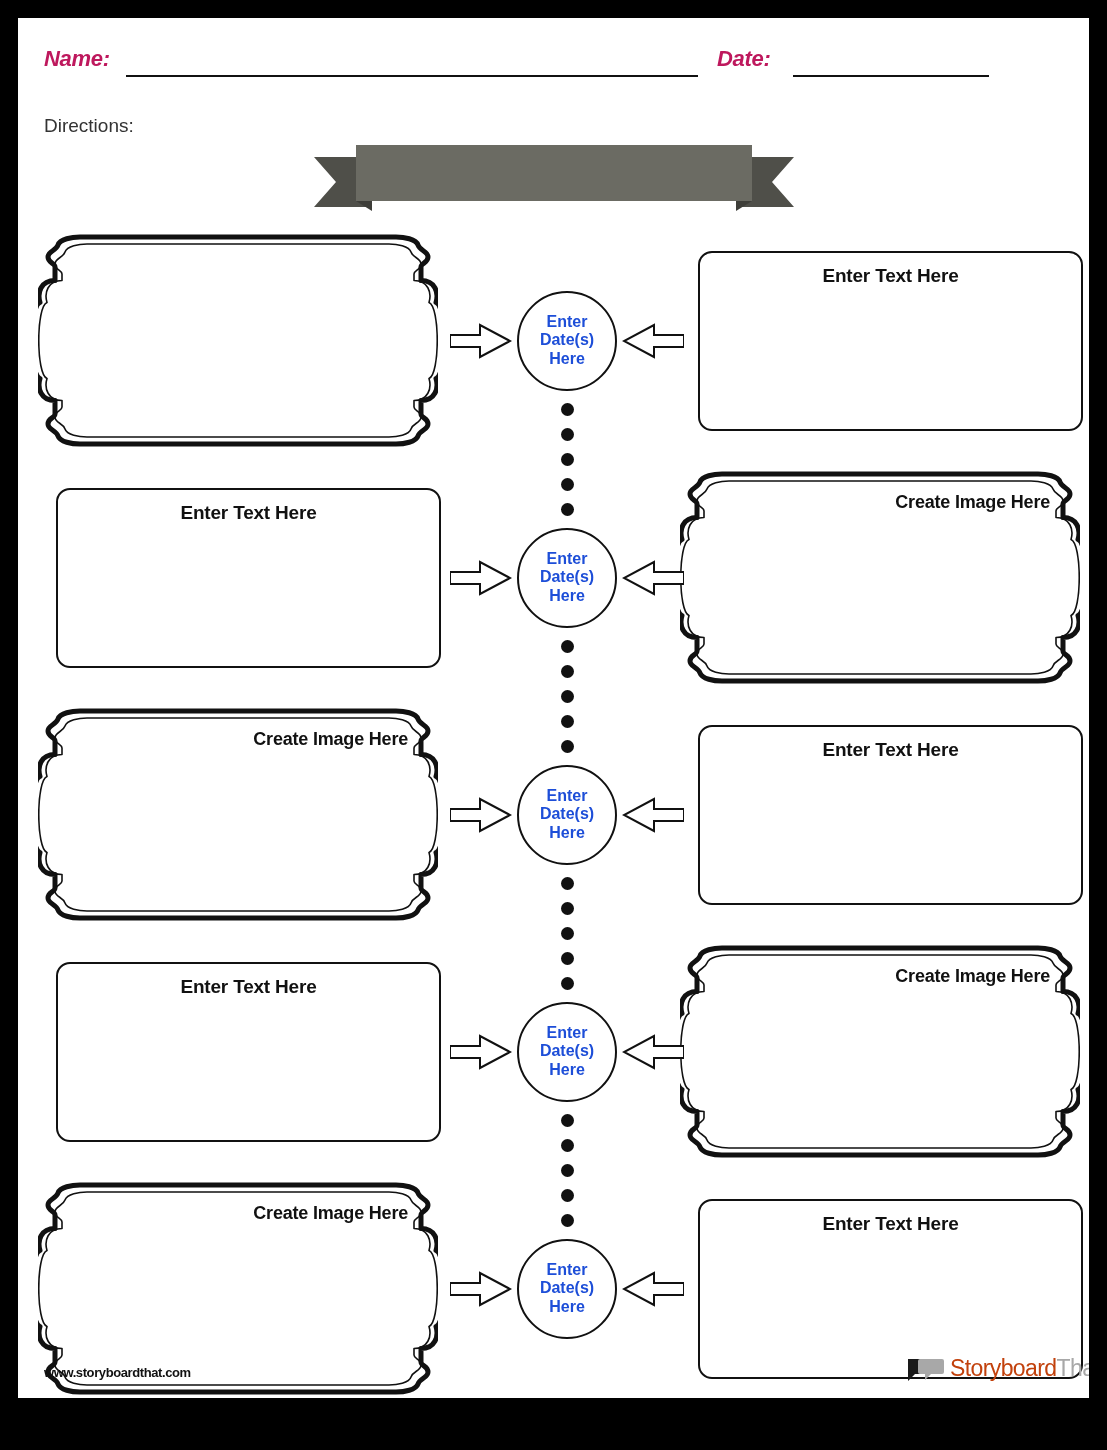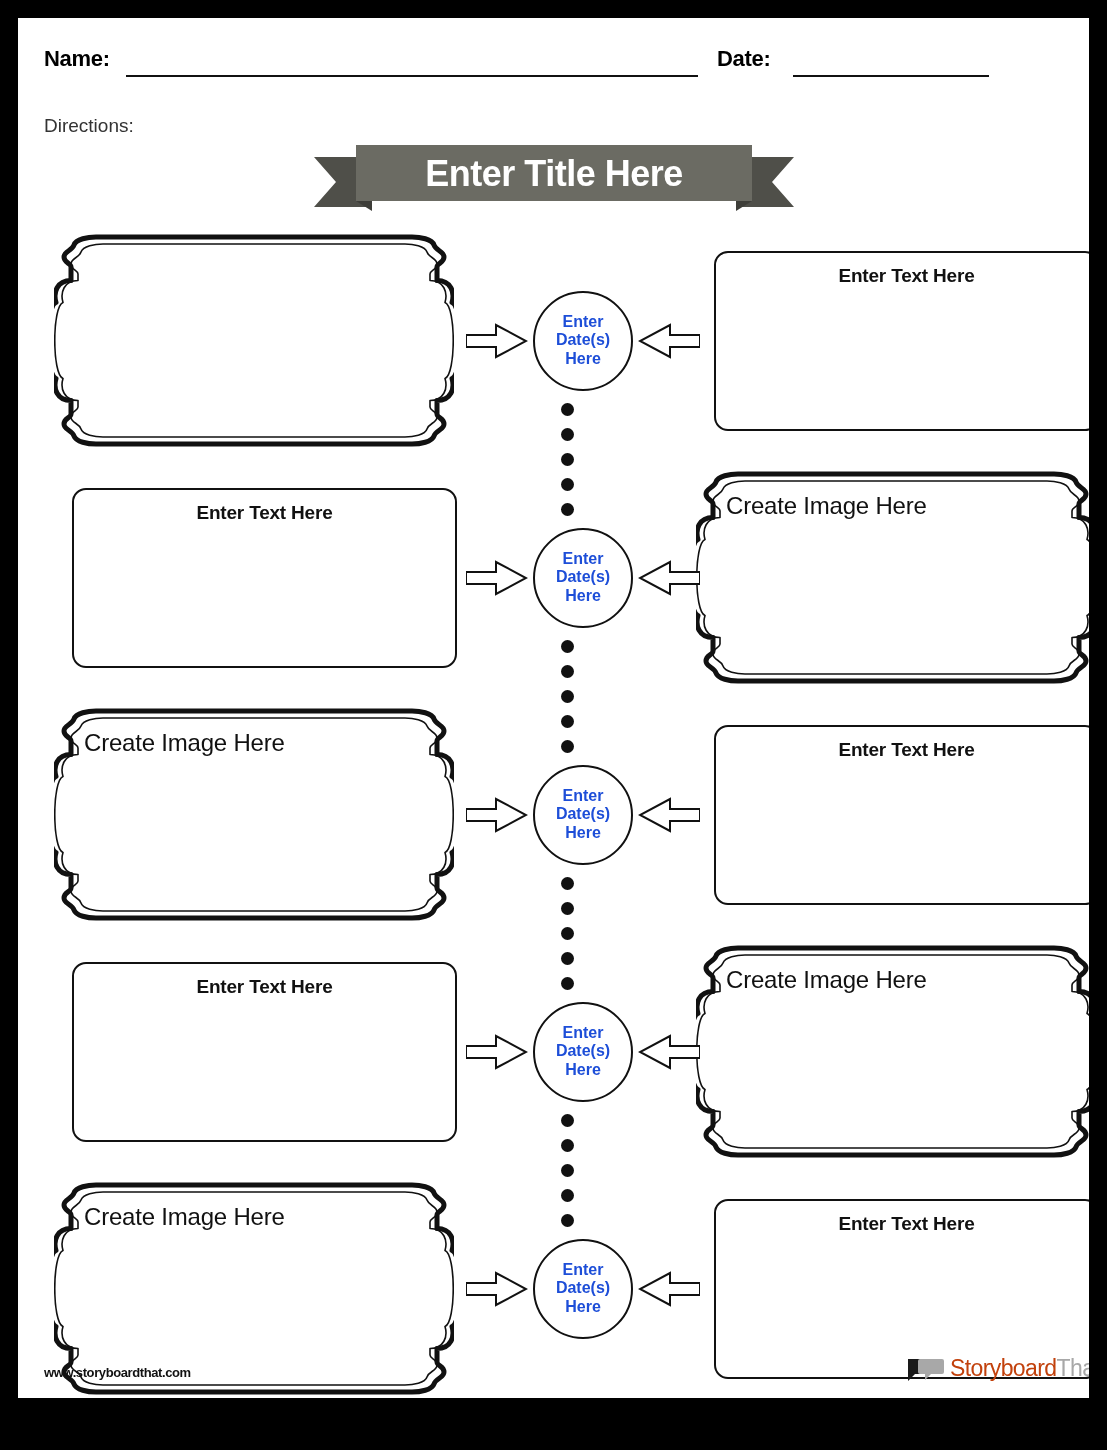--- a/index.html
+++ b/index.html
@@ -29,22 +29,23 @@
     position: absolute;
     left: 26px;
     top: 22px;
     width: 1020px;
     height: 44px;
   }
   .hdr-name-label, .hdr-date-label {
     position: absolute;
     font-size: 22px;
     font-weight: bold;
-    color: #000000;
+    color: #be185d;
     letter-spacing: -0.3px;
+    font-style: italic;
   }
   .hdr-name-label { left: 0px; top: 6px; }
   .hdr-date-label { left: 673px; top: 6px; }
   .hdr-line {
     position: absolute;
     border-bottom: 2.5px solid #111;
     height: 0;
   }
   .hdr-name-line { left: 82px; top: 35px; width: 572px; }
   .hdr-date-line { left: 749px; top: 35px; width: 196px; }
@@ -75,21 +76,21 @@
     text-align: center;
     color: #ffffff;
     font-size: 36px;
     font-weight: bold;
     letter-spacing: -0.5px;
   }
 
   
   .row {
     position: absolute;
-    left: 16px;
+    left: 0;
     width: 1024px;
   }
 
   
   .plainbox {
     position: absolute;
     box-sizing: border-box;
     border: 2px solid #111;
     border-radius: 14px;
     background: #fff;
@@ -107,23 +108,23 @@
 
   
   .ornate {
     position: absolute;
   }
   .ornate svg { display: block; }
   .ornate .cap {
     position: absolute;
     left: 30px; right: 30px;
     top: 22px;
-    text-align: left;
-    font-size: 24px;
-    font-weight: normal;
+    text-align: right;
+    font-size: 18px;
+    font-weight: bold;
     color: #111;
     letter-spacing: -0.2px;
   }
 
   
   .node {
     position: absolute;
     box-sizing: border-box;
     border: 2.5px solid #111;
     border-radius: 50%;
@@ -203,21 +204,20 @@
   <div class="directions">Directions:</div>
 
   <div class="ribbon">
     <svg width="480" height="68" viewBox="0 0 480 68">
       <polygon points="0,12 58,12 58,62 0,62 22,37" fill="#4f4f49"></polygon>
       <polygon points="480,12 422,12 422,62 480,62 458,37" fill="#4f4f49"></polygon>
       <rect x="42" y="0" width="396" height="56" fill="#6b6b63"></rect>
       <polygon points="42,56 58,56 58,66 42,56" fill="#3e3e39"></polygon>
       <polygon points="438,56 422,56 422,66 438,56" fill="#3e3e39"></polygon>
     </svg>
-    <div class="ribbon-text">Enter Title Here</div>
   </div>
 
   <div id="rows-host">
       <div class="row" style="top: 215px; height: 215px;">
         <div class="ornate" style="left: 20px; top: 0px;">
           <svg width="400" height="215" viewBox="0 0 400 215">
             <path d="M 42 4 L 358 4 C 366 4 378 6 380 12 C 382 18 390 18 390 24 C 390 30 383 30 383 34 L 383 47.5 C 397 47.5 401 59.5 398 69.5 C 409 73.5 409 141.5 398 145.5 C 401 155.5 397 167.5 383 167.5 L 383 181 C 383 185 390 185 390 191 C 390 197 382 197 380 203 C 378 209 366 211 358 211 L 42 211 C 34 211 22 209 20 203 C 18 197 10 197 10 191 C 10 185 17 185 17 181 L 17 167.5 C 3 167.5 -1 155.5 2 145.5 C -9 141.5 -9 73.5 2 69.5 C -1 59.5 3 47.5 17 47.5 L 17 34 C 17 30 10 30 10 24 C 10 18 18 18 20 12 C 22 6 34 4 42 4 Z" fill="#ffffff" stroke="#111111" stroke-width="5" stroke-linejoin="round"></path>
             <path d="M 49 11 L 351 11 C 359 11 371 13 373 19 C 375 25 383 25 383 31 C 383 37 376 37 376 41 L 376 47.5 C 390 47.5 394 59.5 391 69.5 C 402 73.5 402 141.5 391 145.5 C 394 155.5 390 167.5 376 167.5 L 376 174 C 376 178 383 178 383 184 C 383 190 375 190 373 196 C 371 202 359 204 351 204 L 49 204 C 41 204 29 202 27 196 C 25 190 17 190 17 184 C 17 178 24 178 24 174 L 24 167.5 C 10 167.5 6 155.5 9 145.5 C -2 141.5 -2 73.5 9 69.5 C 6 59.5 10 47.5 24 47.5 L 24 41 C 24 37 17 37 17 31 C 17 25 25 25 27 19 C 29 13 41 11 49 11 Z" fill="none" stroke="#111111" stroke-width="1.6" stroke-linejoin="round"></path>
           </svg>
           <div class="cap"></div>

